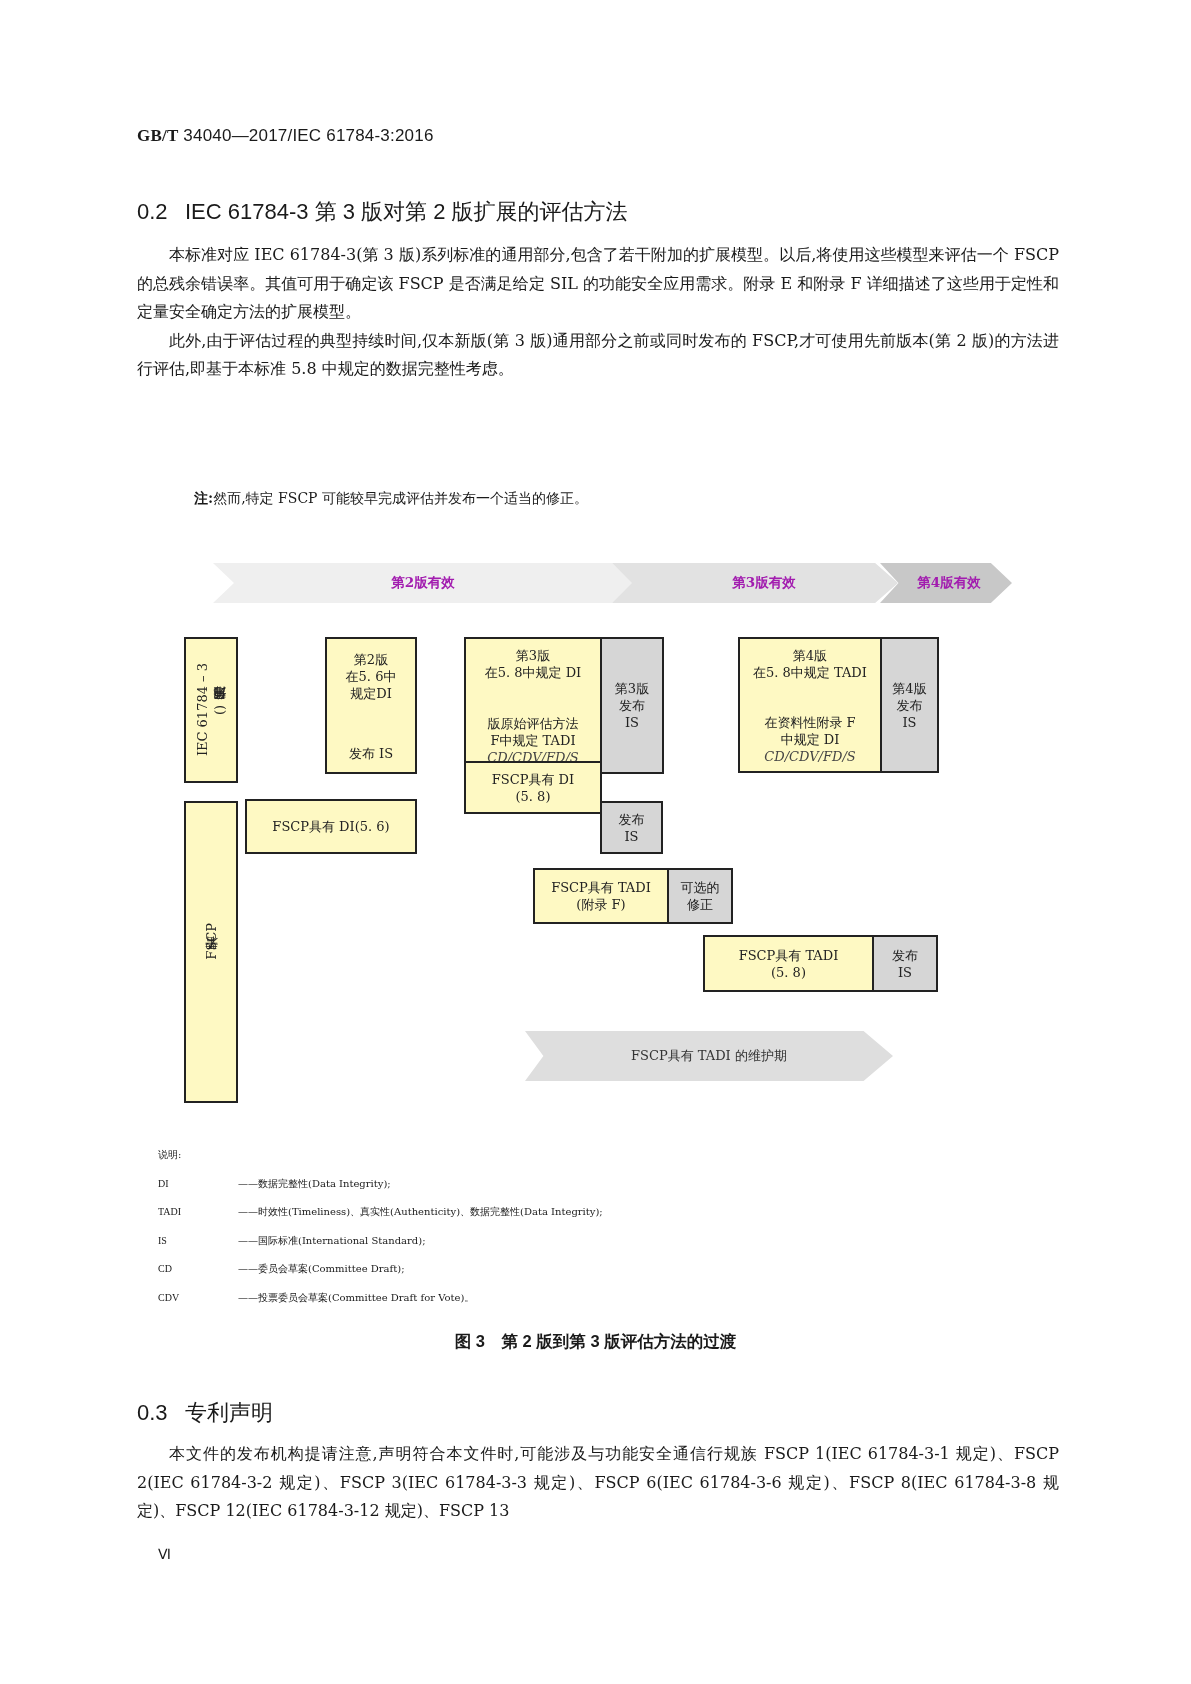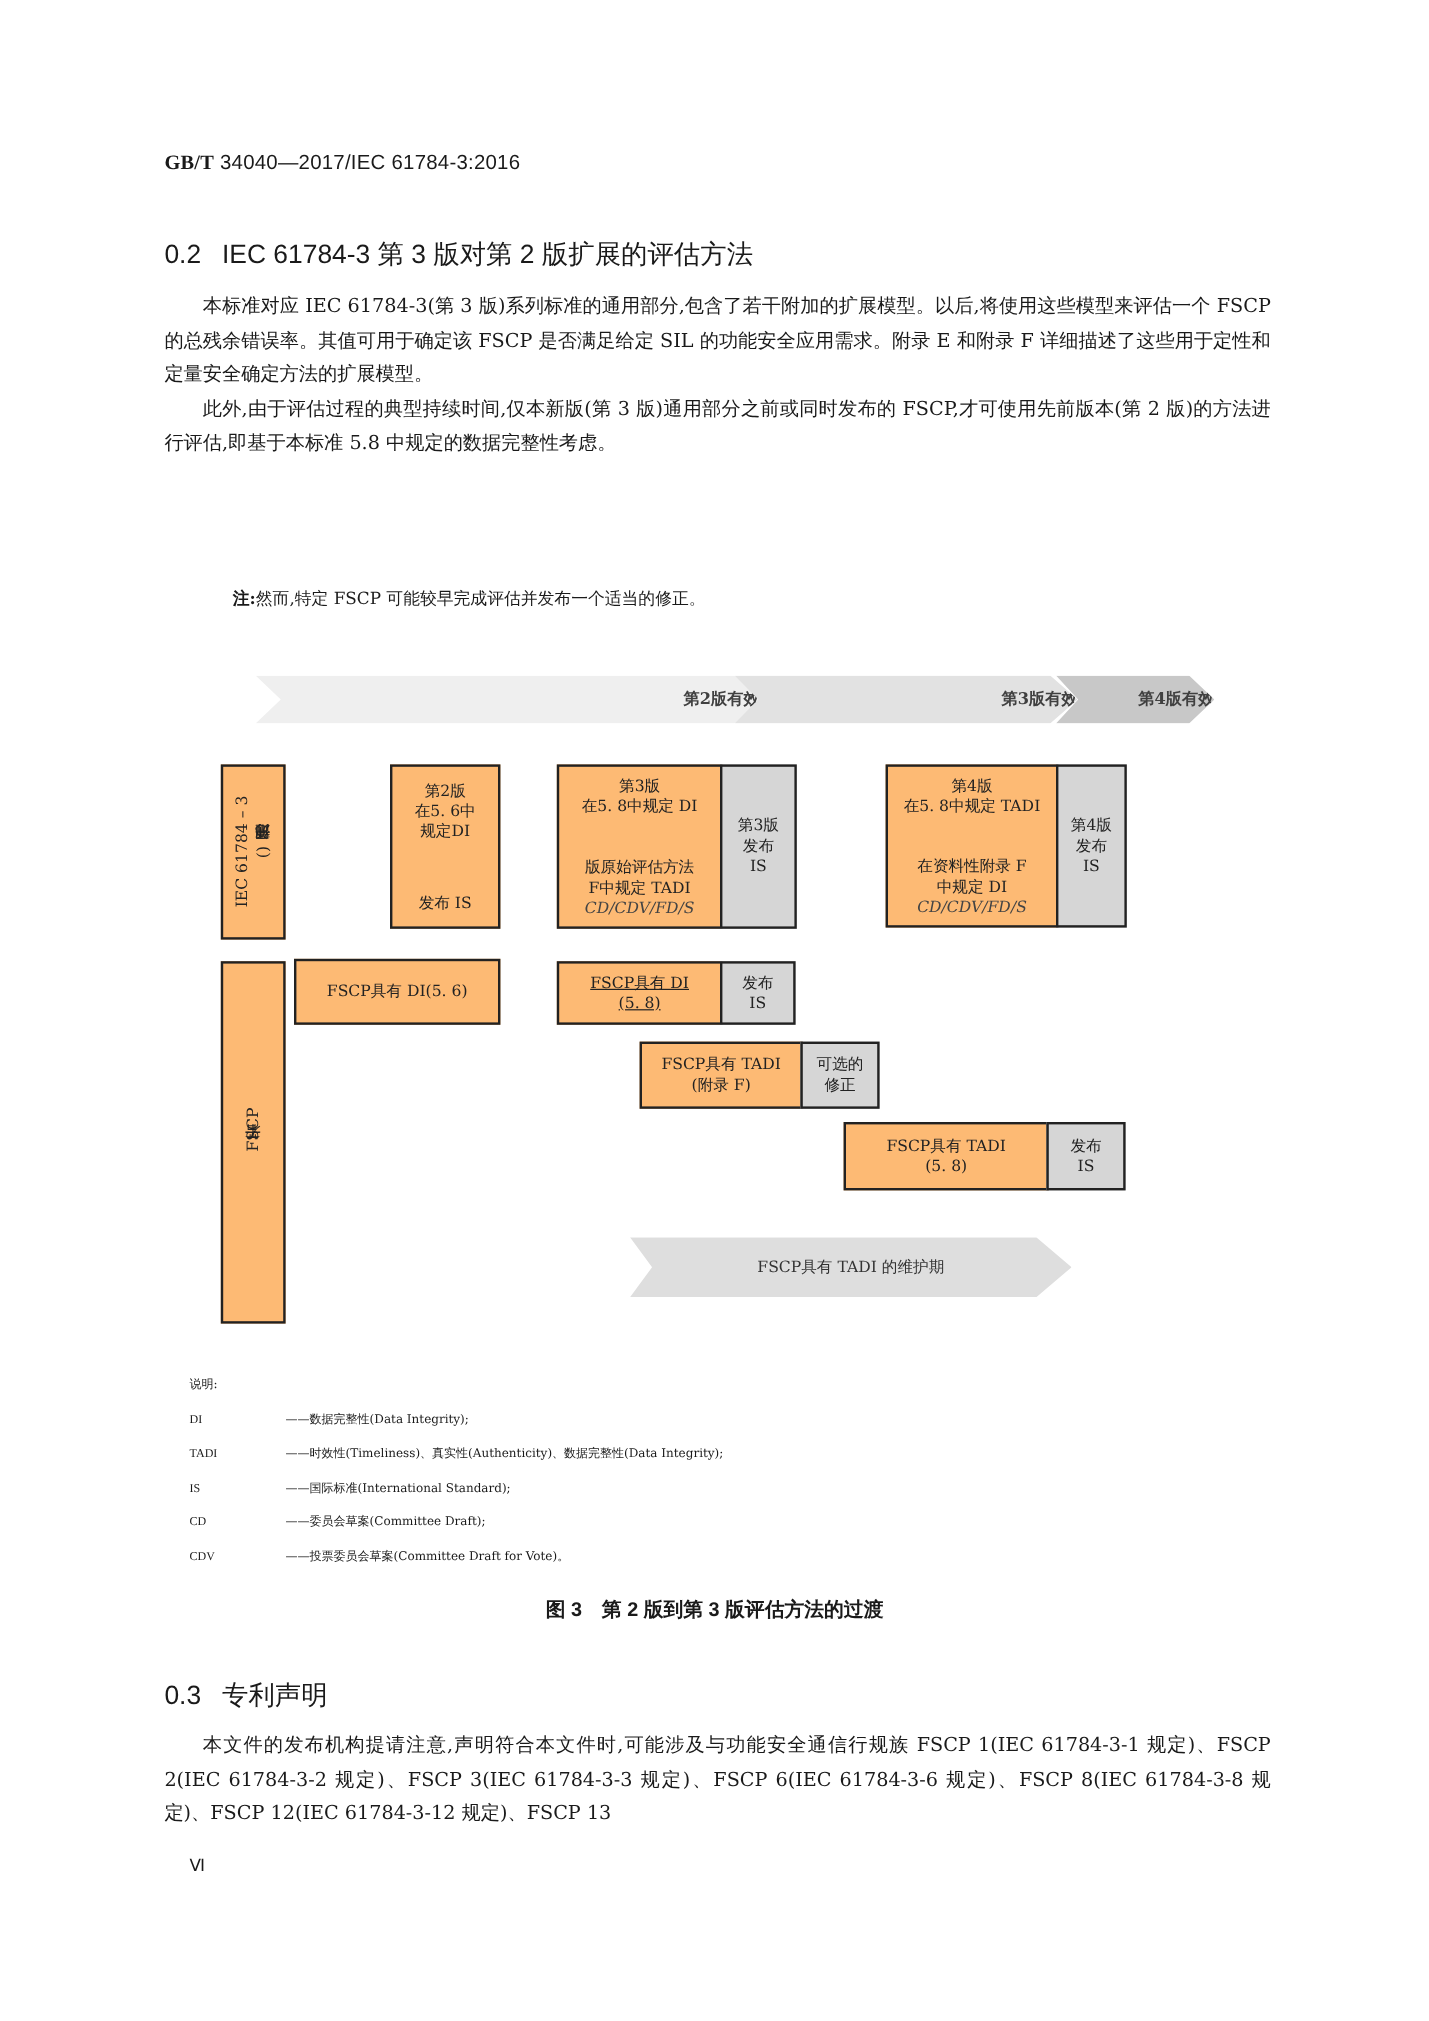--- a/index.html
+++ b/index.html
@@ -11,31 +11,31 @@
   .hdr { left: 137px; top: 126px; font-family: "Liberation Sans", "DejaVu Sans", sans-serif; font-size: 17px; letter-spacing: 0.2px; }
   .hdr b { font-family: "Liberation Serif", serif; font-weight: bold; }
   .sec { font-family: "Liberation Sans", "DejaVu Sans", sans-serif; font-size: 22px; }
   .sec .num { display: inline-block; width: 48px; }
   .para { left: 137px; width: 922px; font-size: 16px; line-height: 28.5px; text-align: justify; }
   .para p { margin: 0; text-indent: 32px; }
   .note { left: 170px; font-size: 14px; }
   .note b { font-weight: bold; }
 
   
-  .band { top: 563px; height: 40px; display: flex; align-items: center; justify-content: flex-end;
-          font-size: 13.5px; font-weight: bold; color: #404040; }
+  .band { top: 563px; height: 40px; display: flex; align-items: center; justify-content: center;
+          font-size: 13.5px; font-weight: bold; color: #a21caf; }
   .band1 { left: 213px; width: 420px; background: #efefef;
            clip-path: polygon(0 0, 95% 0, 100% 50%, 95% 100%, 0 100%, 5% 50%); }
   .band2 { left: 612px; width: 286px; background: #e2e2e2;
            clip-path: polygon(0 0, 92% 0, 100% 50%, 92% 100%, 0 100%, 7% 50%); }
   .band3 { left: 880px; width: 132px; background: #c8c8c8;
            clip-path: polygon(0 0, 84% 0, 100% 50%, 84% 100%, 0 100%, 14% 50%); }
   .band2 span { margin-left: 18px; }
   .band3 span { margin-left: 6px; }
-  .box { border: 2px solid #222; background: #fdba74; box-sizing: border-box; font-size: 13px; color: #222;
+  .box { border: 2px solid #222; background: #fef9c3; box-sizing: border-box; font-size: 13px; color: #222;
          display: flex; flex-direction: column; align-items: center; justify-content: center; text-align: center; line-height: 17px; }
   .dark { background: #d6d6d6; }
   .vert { writing-mode: vertical-rl; transform: rotate(180deg); font-size: 13px; line-height: 17px; }
   .ital { font-style: italic; color: #444; }
   .maint { left: 525px; top: 1003px; width: 368px; height: 50px; background: #dedede;
            clip-path: polygon(0 0, 92% 0, 100% 50%, 92% 100%, 0 100%, 5% 50%);
            display: flex; align-items: center; justify-content: center; font-size: 13px; color: #333; margin-top: 28px; }
 
   .legend { left: 158px; font-size: 10px; line-height: 28.5px; }
   .legend .row { display: flex; gap: 32px; }
@@ -123,21 +123,21 @@
 </div>
 
 <div class="abs box" style="left:184px; top:801px; width:54px; height:302px; justify-content:flex-start; padding-top:120px;">
   <div class="vert">若干FSCP</div>
 </div>
 
 <div class="abs box" style="left:245px; top:799px; width:172px; height:55px;">
   <div>FSCP具有 DI(5. 6)</div>
 </div>
 
-<div class="abs box" style="left:464px; top:801px; width:138px; height:53px;text-decoration:underline;">
+<div class="abs box" style="left:464px; top:761px; width:138px; height:53px;">
   <div>FSCP具有 DI</div>
   <div>(5. 8)</div>
 </div>
 <div class="abs box dark" style="left:600px; top:801px; width:63px; height:53px;">
   <div>发布</div>
   <div>IS</div>
 </div>
 
 <div class="abs box" style="left:533px; top:868px; width:136px; height:56px;">
   <div>FSCP具有 TADI</div>

